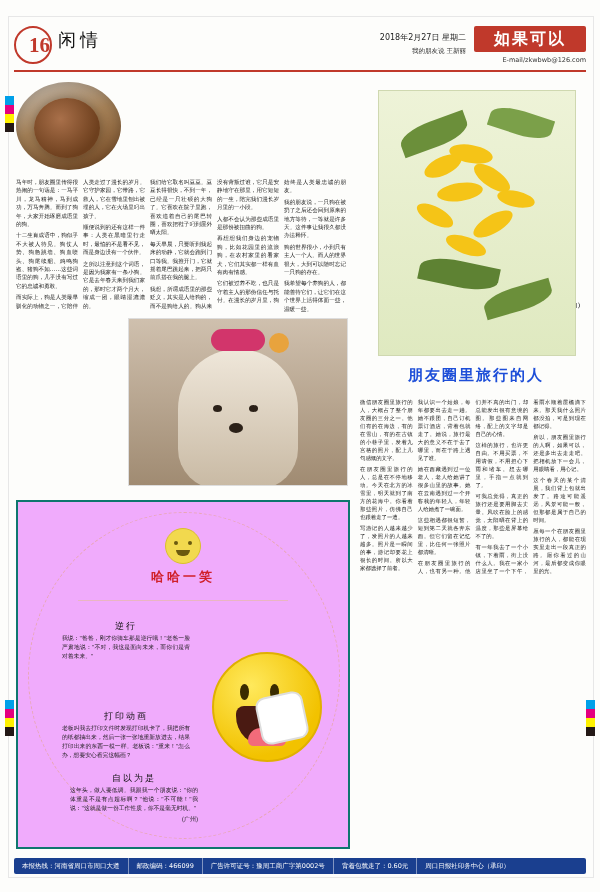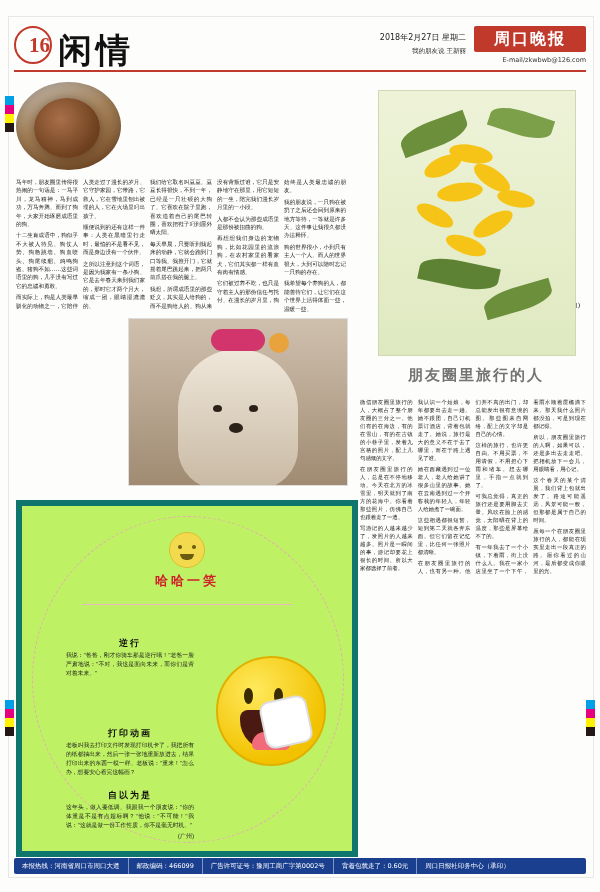--- a/index.html
+++ b/index.html
@@ -21,21 +21,21 @@
   }
   .page-num-circle{
     position:absolute;left:0;top:0;width:34px;height:34px;border-radius:50%;
     border:2px solid #c0392b;color:#c0392b;
     font-size:21px;font-weight:bold;line-height:34px;text-align:right;
     font-family:"Liberation Serif",serif;
   }
   .section-title{
     position:absolute;left:44px;top:2px;
     font-family:"Liberation Serif",serif;
-    font-size:34px;font-weight:bold;color:#111;letter-spacing:4px;
+    font-size:18px;font-weight:normal;color:#111;letter-spacing:4px;
   }
   .masthead-date{
     position:absolute;right:120px;top:6px;text-align:right;
     font-size:8px;color:#222;line-height:12px;
   }
   .masthead-credits{
     position:absolute;right:120px;top:20px;text-align:right;
     font-size:6.5px;color:#333;line-height:10px;
   }
   .masthead-email{
@@ -104,22 +104,22 @@
     position:absolute;left:64%;top:14px;width:20px;height:20px;border-radius:50%;
     background:#e8a33d;
   }
   .dog2-photo .eye{position:absolute;width:9px;height:7px;border-radius:50%;background:#2b2118;top:86px;}
   .dog2-photo .eye.l{left:84px;}
   .dog2-photo .eye.r{left:120px;}
   .dog2-photo .nose{position:absolute;left:100px;top:104px;width:14px;height:10px;border-radius:50%;background:#2b2118;}
   
   .joke-box{
     position:absolute;left:16px;top:500px;width:330px;height:345px;
-    border:6px solid #0f766e;
-    background:#bef264;
+    border:2px solid #0f766e;
+    background:#f0abfc;
   }
   .joke-oval{
     position:absolute;left:10px;top:10px;width:310px;height:325px;
     border:1px dashed #e8a7b4;border-radius:50%/50%;
   }
   .joke-header{
     position:absolute;left:50%;top:26px;transform:translateX(-50%);
     text-align:center;width:200px;
   }
   .joke-emoji-top{
@@ -140,23 +140,23 @@
   }
   .joke-rule{
     position:absolute;left:60px;top:98px;width:210px;height:1px;background:#e9b6c1;
   }
   .joke-col{
     position:absolute;left:44px;top:110px;width:128px;
     font-family:"Liberation Serif",serif;
     font-size:5.8px;line-height:9px;color:#1a1a1a;text-align:justify;
   }
   .joke-col.second{left:44px;top:200px;}
-  .joke-col.third{left:44px;top:262px;}
+  .joke-col.third{left:52px;top:262px;}
   .joke-sub{
-    display:block;text-align:center;font-size:9px;font-weight:bold;color:#111;margin:23px 0 3px 0;letter-spacing:2px;
+    display:block;text-align:center;font-size:9px;font-weight:normal;color:#111;margin:10px 0 3px 0;letter-spacing:2px;
   }
   .joke-credit{text-align:right;font-size:6px;color:#222;margin-top:2px;}
   .big-emoji{
     position:absolute;right:26px;top:150px;width:106px;height:106px;border-radius:50%;
     background:radial-gradient(circle at 35% 30%,#ffe95c,#f2c200 70%);
     border:2px solid #e0b000;
   }
   .big-emoji .beye{position:absolute;width:9px;height:16px;border-radius:50%;background:#3a2c00;top:30px;}
   .big-emoji .beye.l{left:26px;}
   .big-emoji .beye.r{left:56px;}
@@ -174,21 +174,21 @@
   .flower-photo{
     position:absolute;left:378px;top:90px;width:196px;height:264px;
     background:linear-gradient(180deg,#eef3d8 0%,#dfe9c0 100%);
     border:1px solid #cfd8b0;overflow:hidden;
   }
   .petal{position:absolute;background:#f5c417;border-radius:50% 50% 50% 50%;}
   .leafy{position:absolute;background:#6b8f3a;border-radius:50% 0 50% 0;}
   .right-title{
     position:absolute;left:378px;top:366px;width:196px;text-align:center;
     font-family:"Liberation Serif",serif;
-    font-size:15px;font-weight:bold;color:#737373;letter-spacing:2px;
+    font-size:15px;font-weight:bold;color:#1d4ed8;letter-spacing:2px;
   }
   .right-body{
     position:absolute;left:360px;top:398px;width:226px;height:442px;
     column-count:4;column-gap:5px;
     font-family:"Liberation Serif",serif;
     font-size:5.4px;line-height:8px;color:#1a1a1a;text-align:justify;
   }
   .right-body p{margin:0 0 3px 0;}
   
   .footer{
@@ -226,21 +226,21 @@
   <div class="regbar reg-right" style="top:709px;background:#e4007f;"></div>
   <div class="regbar reg-right" style="top:718px;background:#fff100;"></div>
   <div class="regbar reg-right" style="top:727px;background:#231815;"></div>
 
   <div class="masthead">
     <div class="page-num-circle">16</div>
     <div class="section-title">闲情</div>
     <div class="masthead-date">2018年2月27日  星期二</div>
     <div class="masthead-credits">我的朋友说  王新丽</div>
     <div class="masthead-email">E-mail/zkwbwb@126.com</div>
-    <div class="paper-logo">周口晚报</div>
+    <div class="paper-logo">如果可以</div>
   </div>
 
   <div class="dog-photo"></div>
 
 
   <div class="article-body">
     <p>马年时，朋友圈里传得很热闹的一句话是：一马平川，龙马精神，马到成功，万马奔腾。而到了狗年，大家开始琢磨成语里的狗。</p>
     <p>十二生肖成语中，狗似乎不大被人待见。狗仗人势、狗急跳墙、狗血喷头、狗尾续貂、鸡鸣狗盗、猪狗不如……这些词语里的狗，几乎没有写过它的忠诚和勇敢。</p>
     <p>而实际上，狗是人类最早驯化的动物之一，它陪伴人类走过了漫长的岁月。它守护家园，它带路，它救人，它在雪地里刨出被埋的人，它在火场里叼出孩子。</p>
     <p>顺便说到的还有这样一件事：人类在黑暗里行走时，最怕的不是看不见，而是身边没有一个伙伴。</p>

